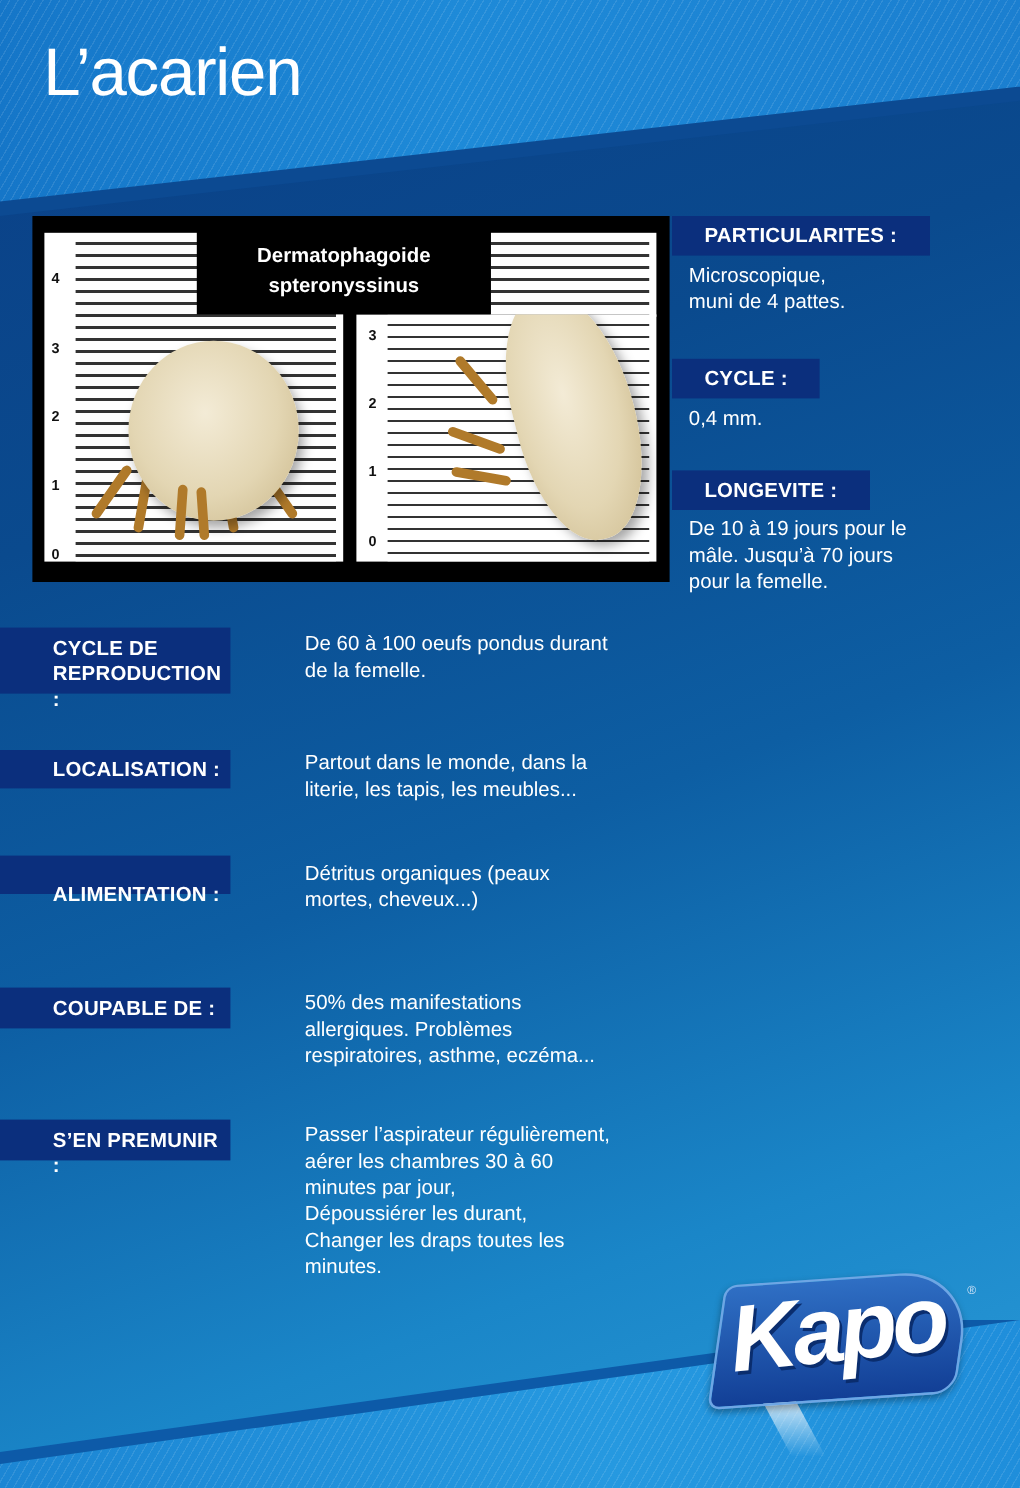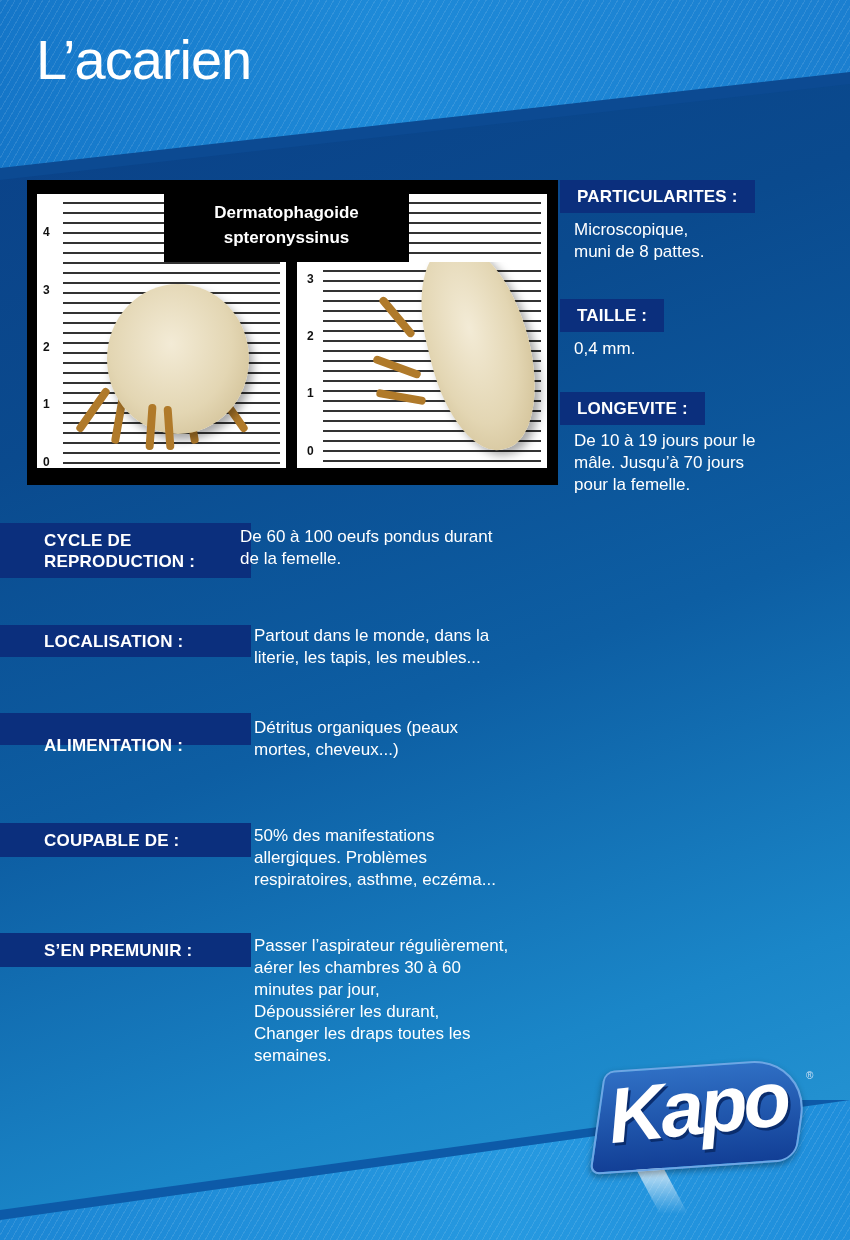--- a/index.html
+++ b/index.html
@@ -65,22 +65,22 @@
     background: radial-gradient(ellipse at 45% 40%, #f3ebd6 0%, #e3d6b3 55%, #c9b688 100%);
     box-shadow: 4px 6px 10px rgba(0,0,0,0.35);
   }
   .leg { position:absolute; width:8px; background:#b07a2a; border-radius:4px; }
 
   
   .label {
     position:absolute; background:#0b2f7d; font-weight:bold; font-size:17px; line-height:21px;
     box-sizing:border-box; letter-spacing:0.2px;
   }
-  .label.right { padding:6px 17px; }
-  .label.left { left:0; width:251px; padding-left:44px; }
+  .label.right { padding:6px 27px; }
+  .label.left { left:0; width:192px; padding-left:44px; }
   .text {
     position:absolute; font-size:17px; line-height:22px; color:#fff;
   }
 
   .logo {
     position:absolute; left:598px; top:1058px; width:210px; height:120px;
   }
   .logo-plate {
     position:absolute; left:0; top:6px; width:200px; height:100px;
     background: linear-gradient(180deg, #2f6fc4 0%, #123f96 100%);
@@ -149,40 +149,40 @@
   </div>
   <div class="photo-title">
     <div>Dermatophagoide</div>
     <div>spteronyssinus</div>
   </div>
 </div>
 
 <div class="label right" style="left:560px;top:180px">PARTICULARITES :</div>
 <div class="text" style="left:574px;top:219px">
   <div>Microscopique,</div>
-  <div>muni de 8 pattes.</div>
-</div>
-
-<div class="label right" style="left:560px;top:299px">TAILLE :</div>
+  <div>muni de 4 pattes.</div>
+</div>
+
+<div class="label right" style="left:560px;top:299px">CYCLE :</div>
 <div class="text" style="left:574px;top:338px">
   <div>0,4 mm.</div>
 </div>
 
 <div class="label right" style="left:560px;top:392px">LONGEVITE :</div>
 <div class="text" style="left:574px;top:430px">
   <div>De 10 à 19 jours pour le</div>
   <div>mâle. Jusqu’à 70 jours</div>
   <div>pour la femelle.</div>
 </div>
 
 <div class="label left" style="top:523px;height:55px;padding-top:7px">
   <div>CYCLE DE</div>
   <div>REPRODUCTION :</div>
 </div>
-<div class="text" style="left:240px;top:526px">
+<div class="text" style="left:254px;top:526px">
   <div>De 60 à 100 oeufs pondus durant</div>
   <div>de la femelle.</div>
 </div>
 
 <div class="label left" style="top:625px;height:32px;padding-top:6px">
   <div>LOCALISATION :</div>
 </div>
 <div class="text" style="left:254px;top:625px">
   <div>Partout dans le monde, dans la</div>
   <div>literie, les tapis, les meubles...</div>
@@ -207,21 +207,21 @@
 
 <div class="label left" style="top:933px;height:34px;padding-top:7px">
   <div>S’EN PREMUNIR :</div>
 </div>
 <div class="text" style="left:254px;top:935px">
   <div>Passer l’aspirateur régulièrement,</div>
   <div>aérer les chambres 30 à 60</div>
   <div>minutes par jour,</div>
   <div>Dépoussiérer les durant,</div>
   <div>Changer les draps toutes les</div>
-  <div>semaines.</div>
+  <div>minutes.</div>
 </div>
 
 <div class="logo">
   <div class="logo-beam"></div>
   <div class="logo-plate"></div>
   <div class="logo-text">Kapo</div>
   <div class="logo-reg">®</div>
 </div>
 
 </body></html>

